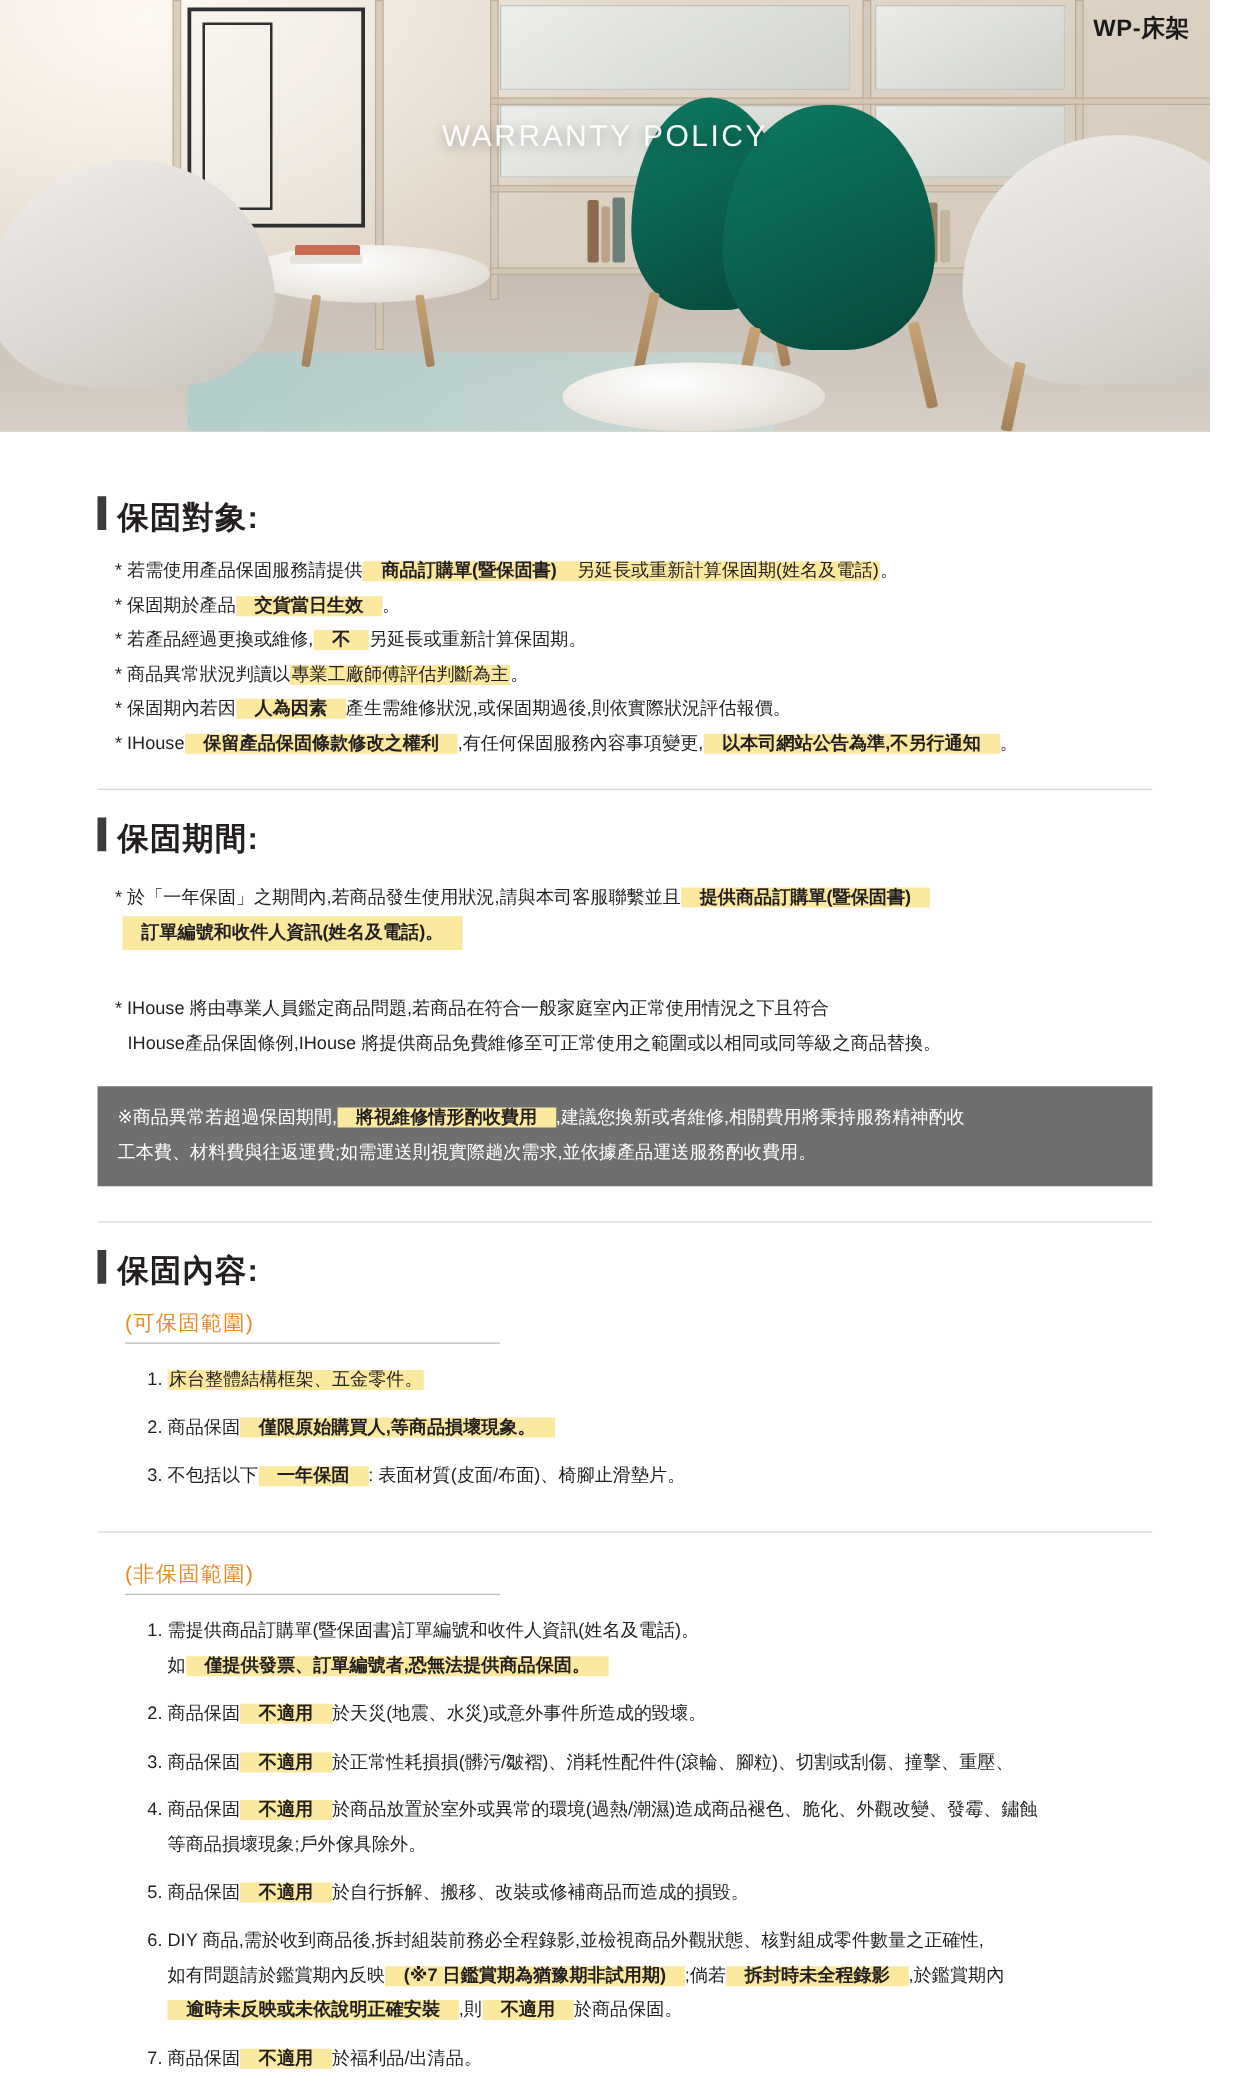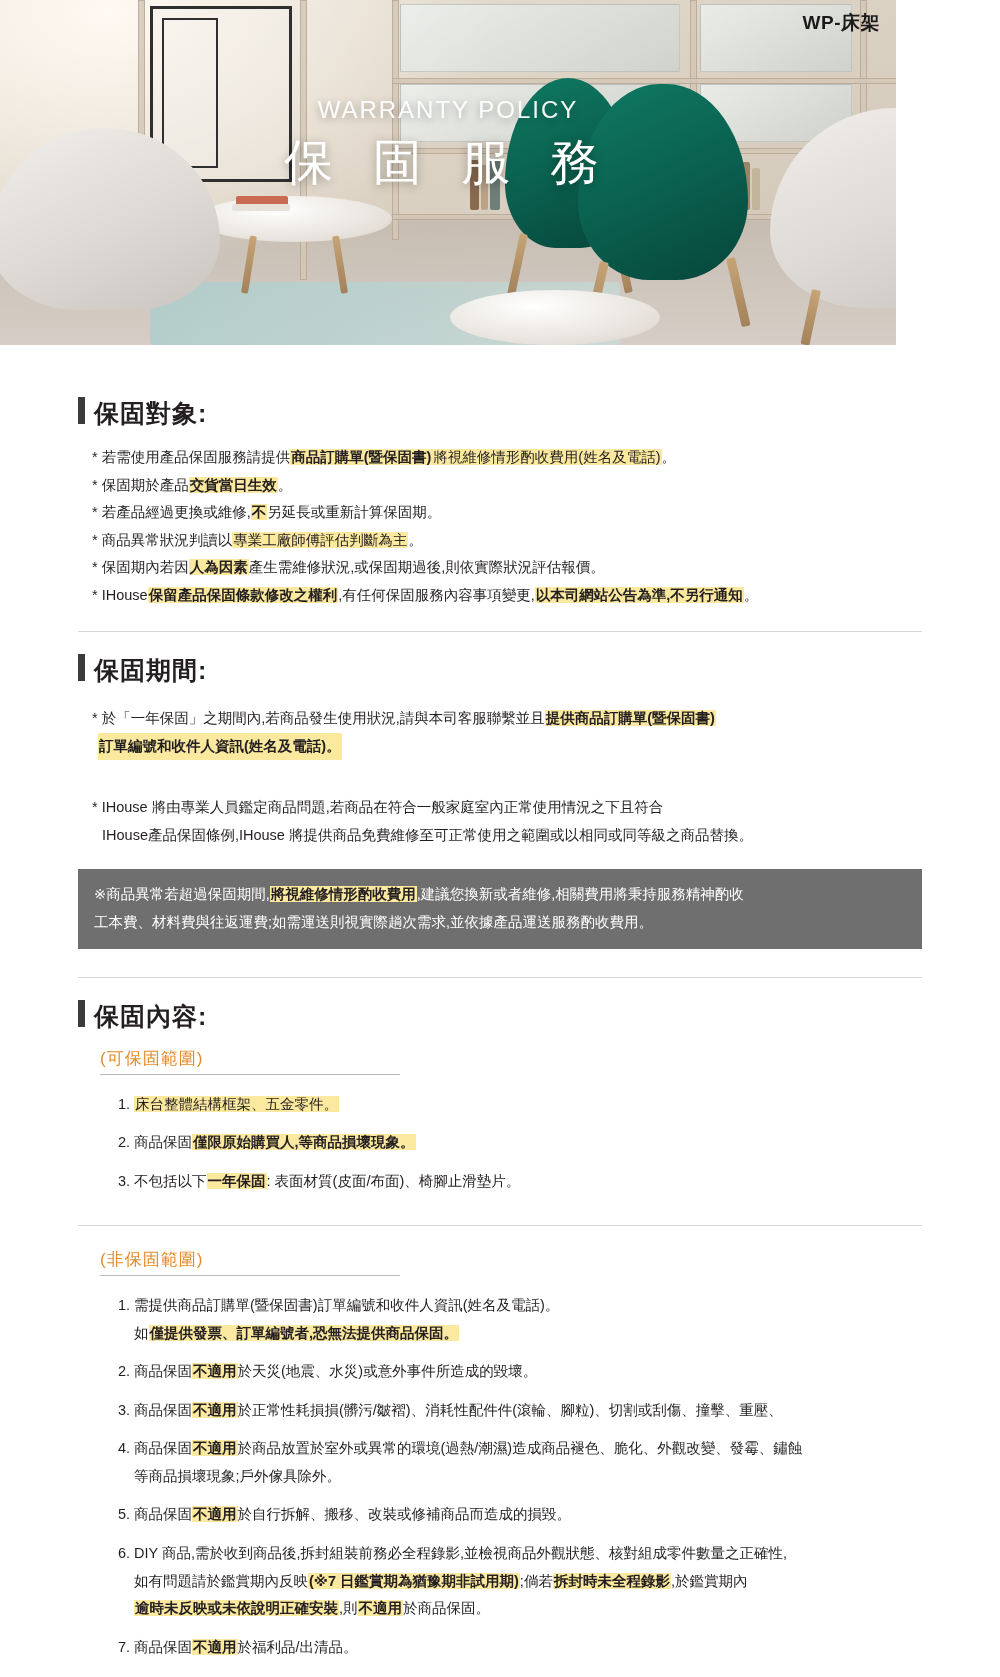--- a/index.html
+++ b/index.html
@@ -7,21 +7,21 @@
   body {
     width: 1000px;
     font-family: "Liberation Sans", "DejaVu Sans", sans-serif;
     color: #231f20;
     background: #ffffff;
   }
 
   
   .hero {
     position: relative;
-    width: 896px;
+    width: 968px;
     height: 345px;
     overflow: hidden;
     background: #4d7c0f;
   }
   .hero-photo {
     position: absolute;
     inset: 0;
     background:
       
       radial-gradient(ellipse 620px 420px at 12% 4%, rgba(255,250,243,0.95), rgba(255,250,243,0) 62%),
@@ -149,21 +149,21 @@
   .star-list { margin: 0; padding: 0 0 0 14px; }
   .star-list p {
     font-size: 14.5px;
     line-height: 1.9;
     margin: 0;
   }
   .hl {
     background: #fbe9a0;
     padding: 0 1px;
   }
-  .hl-b { background: #fbe9a0; font-weight: bold; padding: 0 1px; }
+  .hl-b { background: #fbe9a0; font-weight: bold; padding: 0 15px; }
 
   .note-box {
     margin: 20px 78px 0 78px;
     background: #6f6f6f;
     color: #ffffff;
     font-size: 14.5px;
     line-height: 1.9;
     padding: 12px 16px;
   }
   .note-box .hl, .note-box .hl-b { color: #231f20; }
@@ -243,33 +243,32 @@
     <div class="leg" style="left:812px; top:290px; width:9px; height:56px; transform:rotate(12deg);"></div>
     <div class="leg" style="left:972px; top:288px; width:9px; height:56px; transform:rotate(-12deg);"></div>
 
     <div class="table-round" style="left:450px; top:290px; width:210px; height:55px;"></div>
   </div>
 
   <div class="wp-code">WP-床架</div>
 
   <div class="hero-overlay-title">
     <p class="hero-en">WARRANTY POLICY</p>
-    <p class="hero-zh">保 固 服 務</p>
   </div>
 </div>
 
 <div class="content">
 
   <div class="section" style="padding-top:52px;">
     <div class="sec-head">
       <span class="sec-bar"></span>
       <span class="sec-title">保固對象:</span>
     </div>
     <div class="star-list">
-      <p>* 若需使用產品保固服務請提供<span class="hl-b">商品訂購單(暨保固書)</span><span class="hl">將視維修情形酌收費用(姓名及電話)</span>。</p>
+      <p>* 若需使用產品保固服務請提供<span class="hl-b">商品訂購單(暨保固書)</span><span class="hl">另延長或重新計算保固期(姓名及電話)</span>。</p>
       <p>* 保固期於產品<span class="hl-b">交貨當日生效</span>。</p>
       <p>* 若產品經過更換或維修,<span class="hl-b">不</span>另延長或重新計算保固期。</p>
       <p>* 商品異常狀況判讀以<span class="hl">專業工廠師傅評估判斷為主</span>。</p>
       <p>* 保固期內若因<span class="hl-b">人為因素</span>產生需維修狀況,或保固期過後,則依實際狀況評估報價。</p>
       <p>* IHouse<span class="hl-b">保留產品保固條款修改之權利</span>,有任何保固服務內容事項變更,<span class="hl-b">以本司網站公告為準,不另行通知</span>。</p>
     </div>
   </div>
 
   <hr class="line">
 

